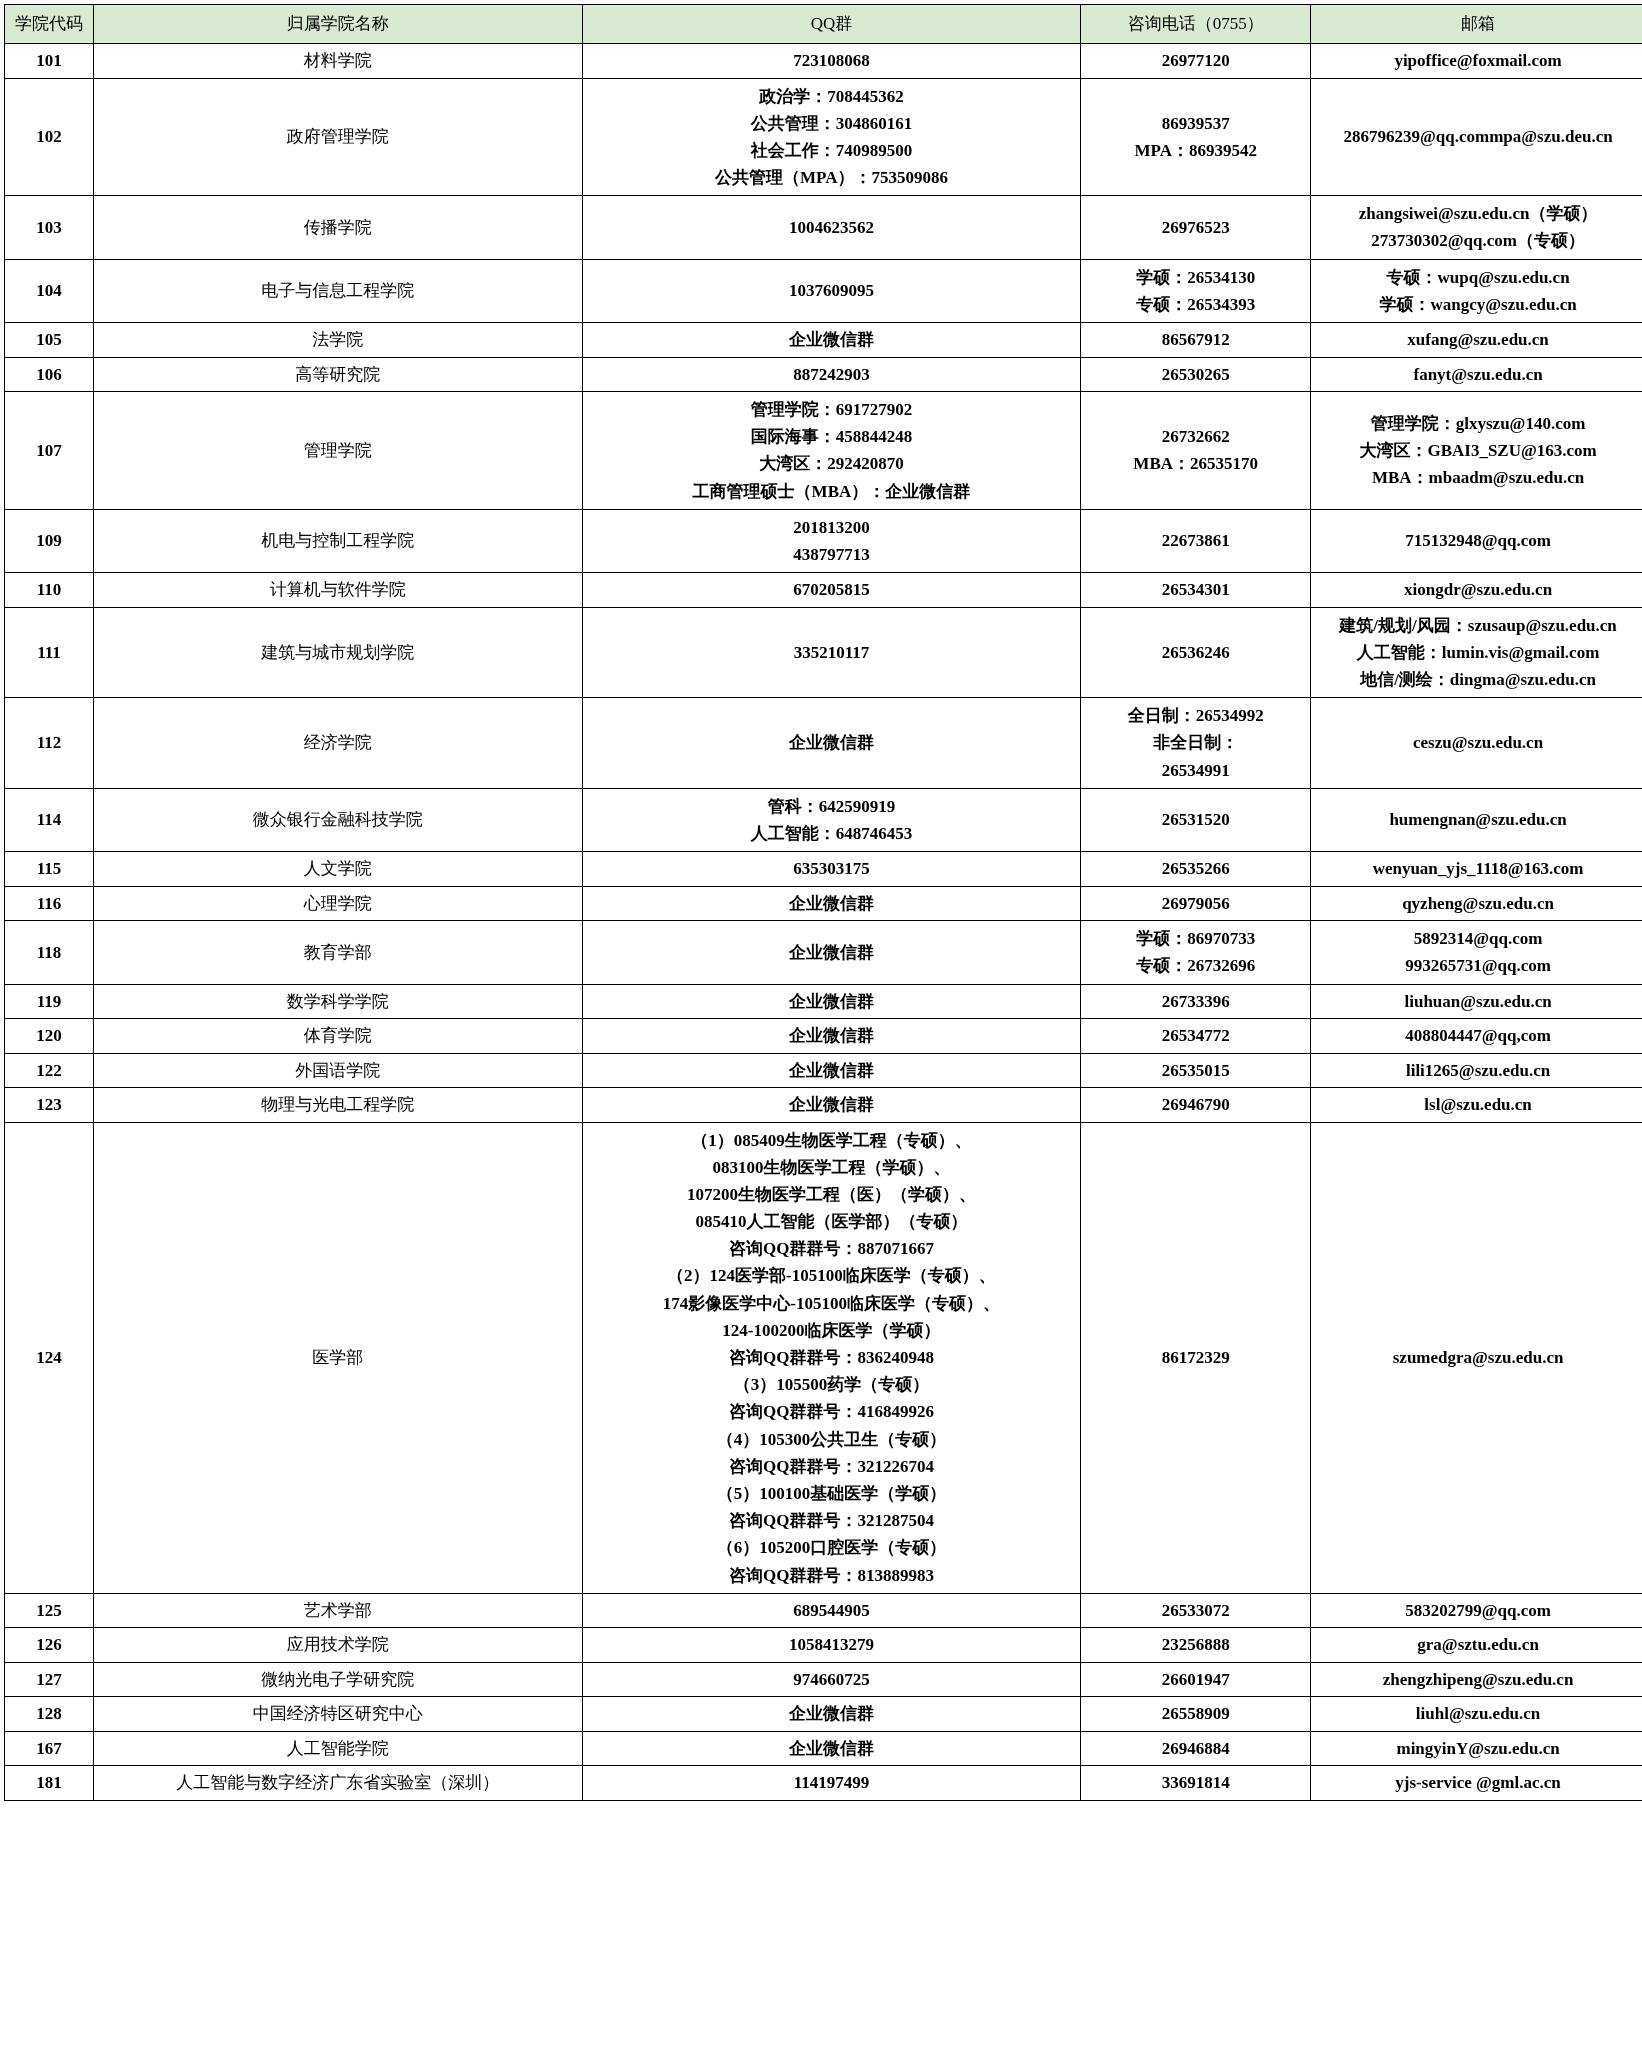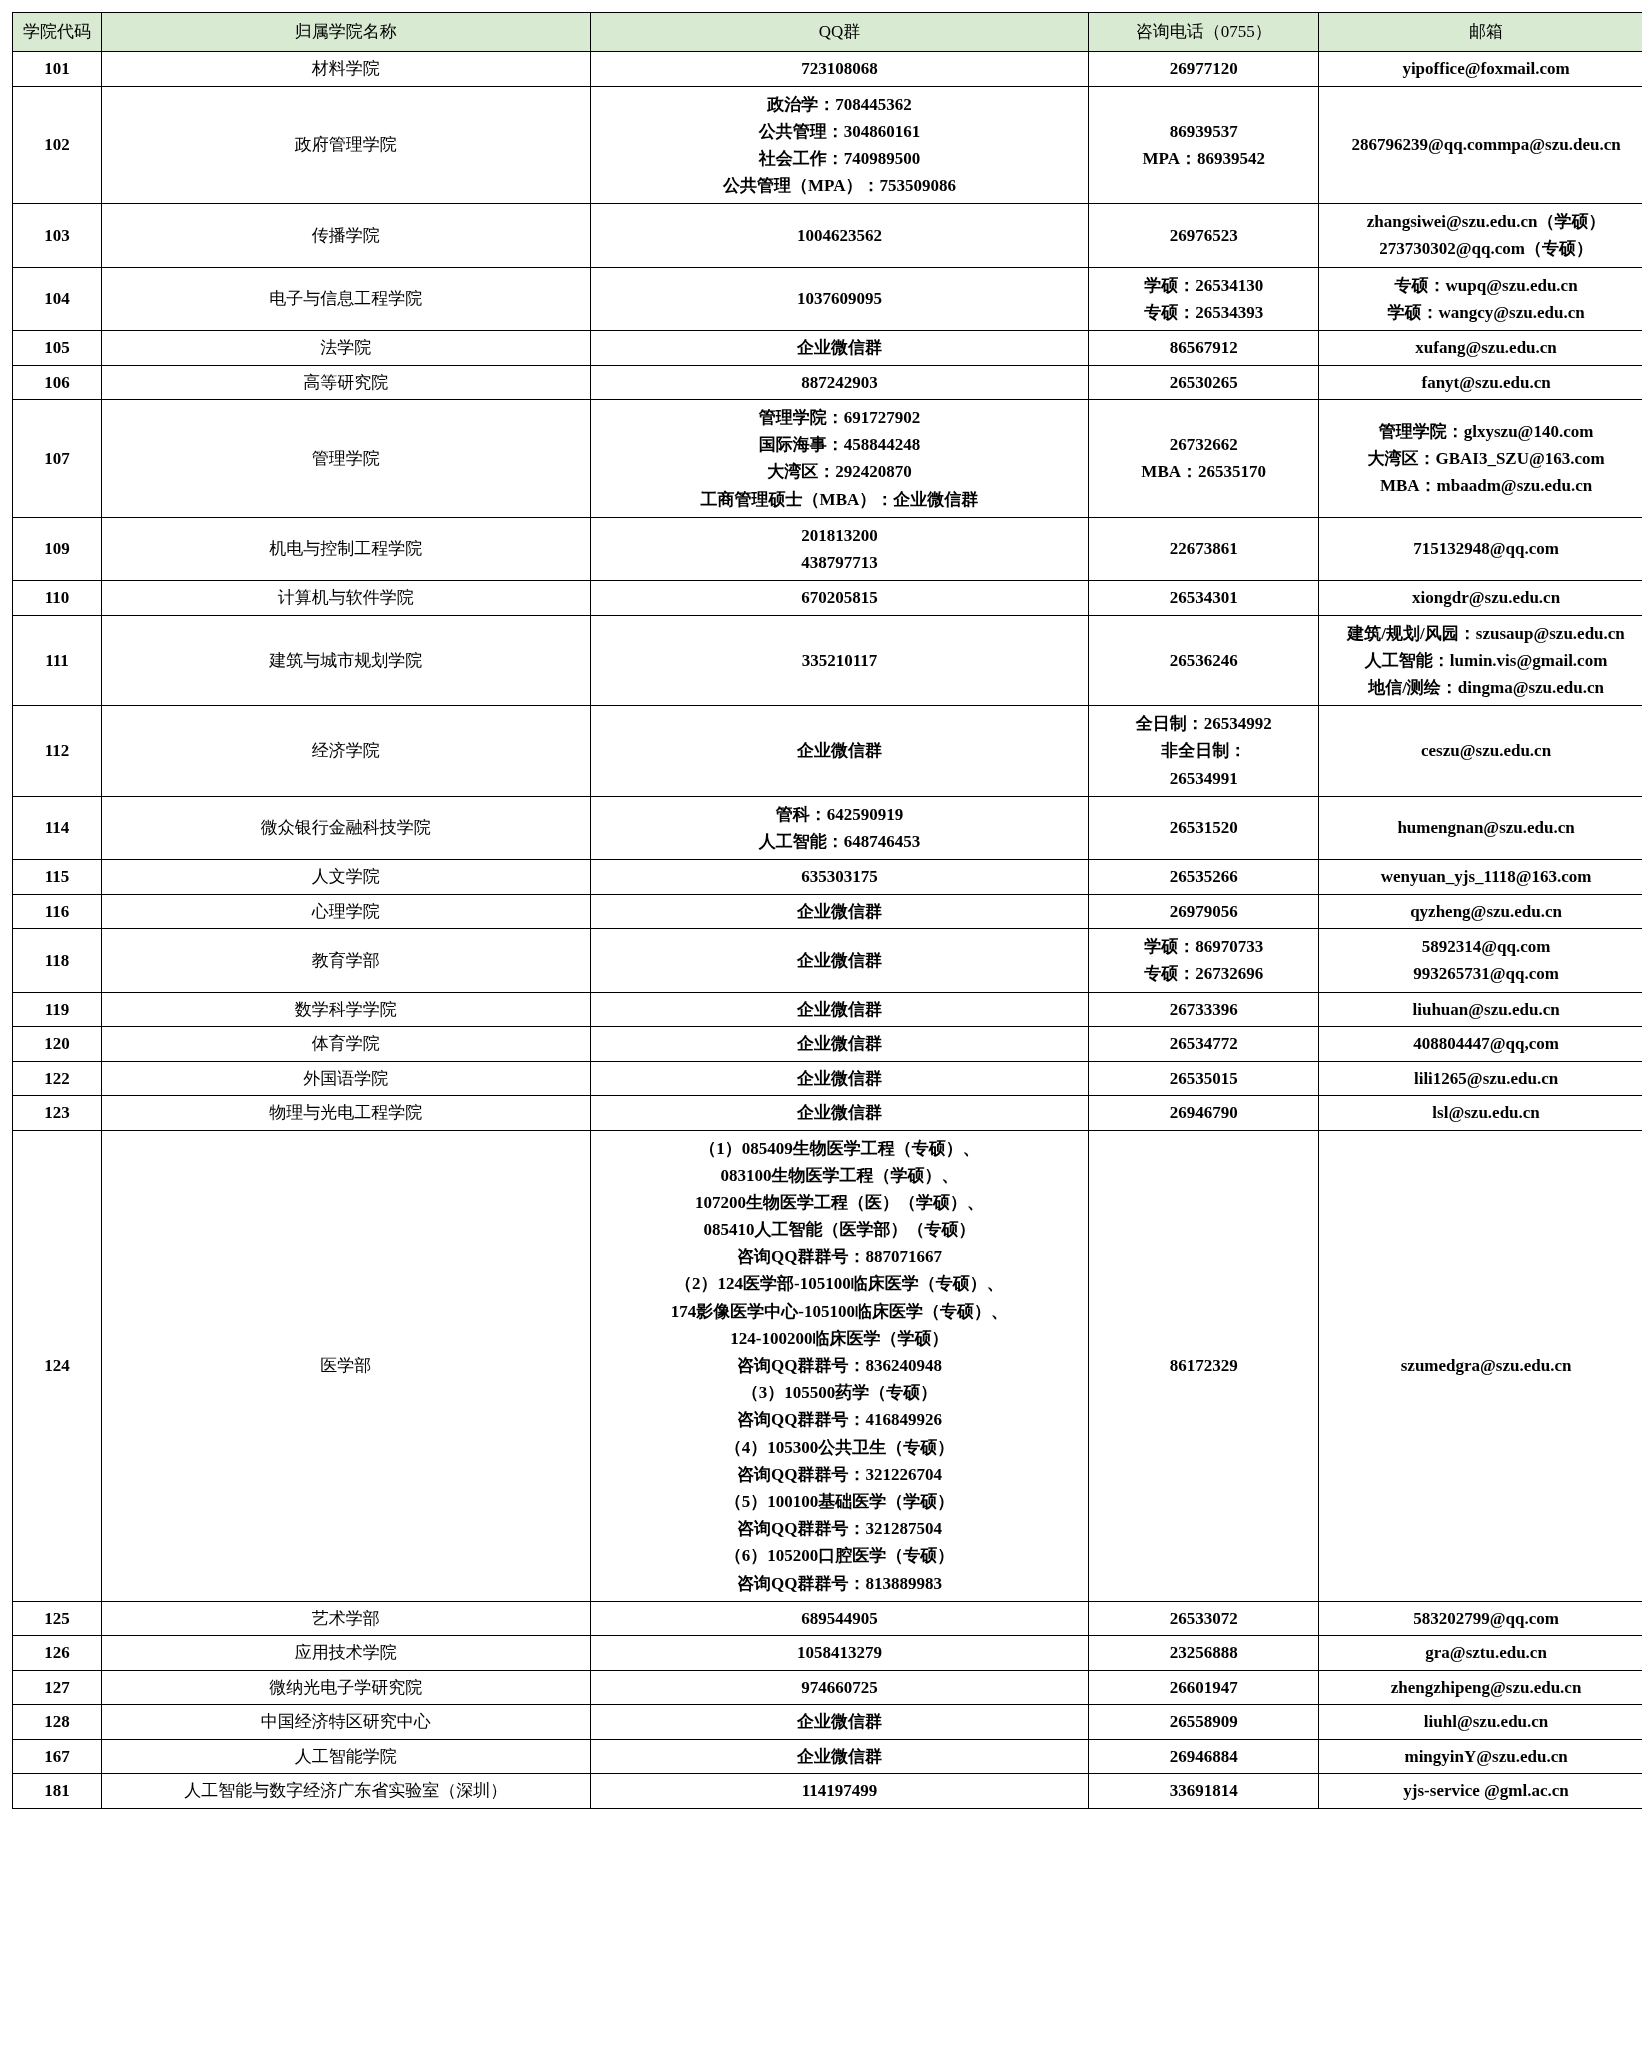--- a/index.html
+++ b/index.html
@@ -7,21 +7,21 @@
     padding: 0;
     background: #ffffff;
   }
   body {
     font-family: "Liberation Serif", "DejaVu Serif", serif;
     color: #000000;
   }
   .sheet {
     width: 1642px;
     box-sizing: border-box;
-    padding: 12px;
+    padding: 4px;
   }
   table.contact-table {
     border-collapse: collapse;
     width: 1642px;
     table-layout: fixed;
   }
   table.contact-table td,
   table.contact-table th {
     border: 1px solid #000000;
     padding: 4px 4px;

